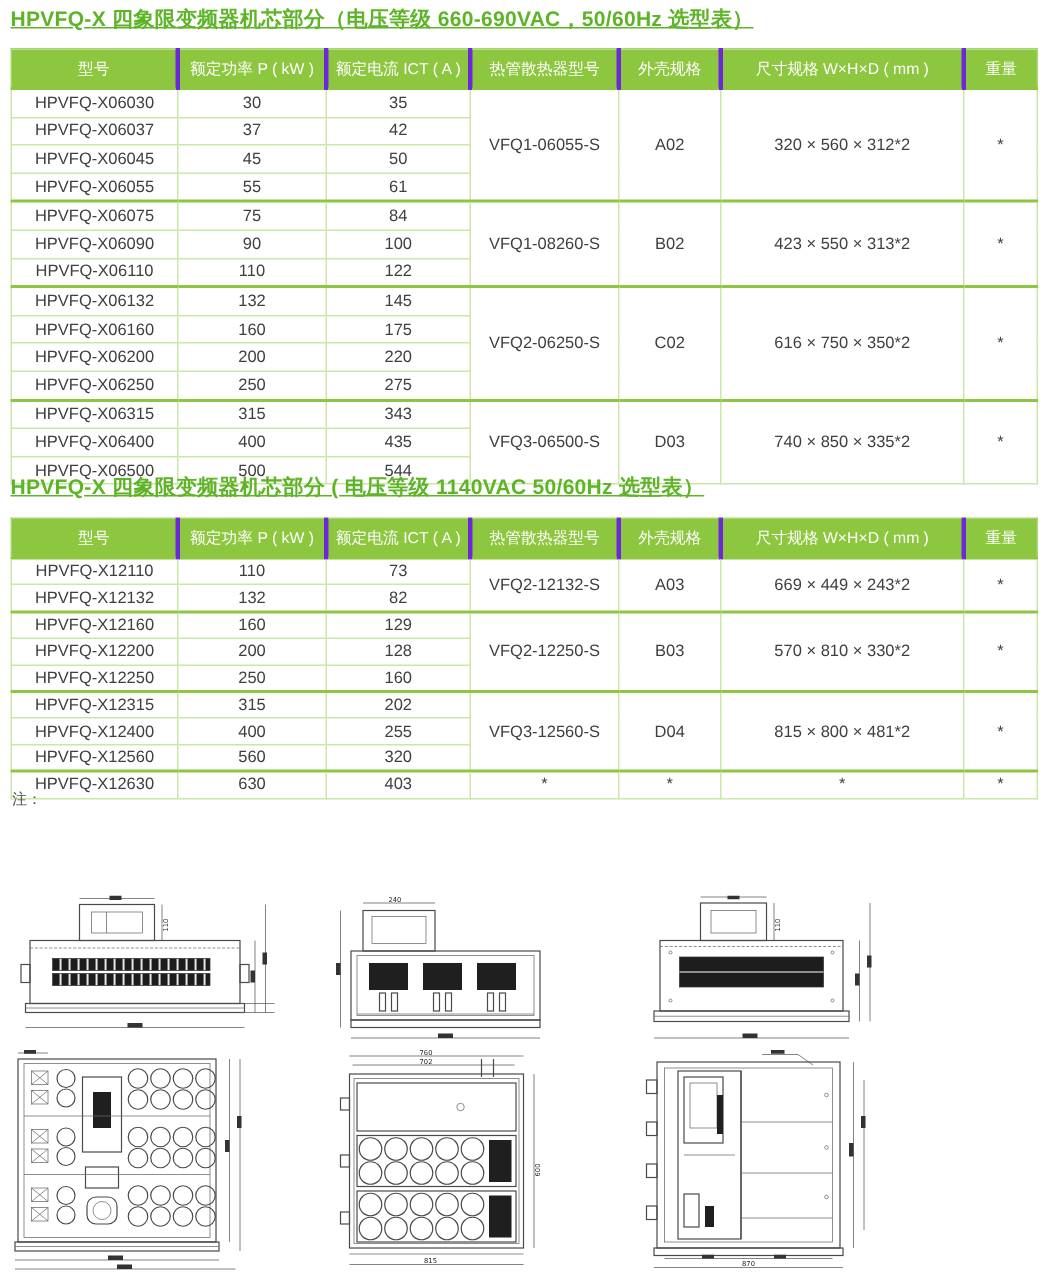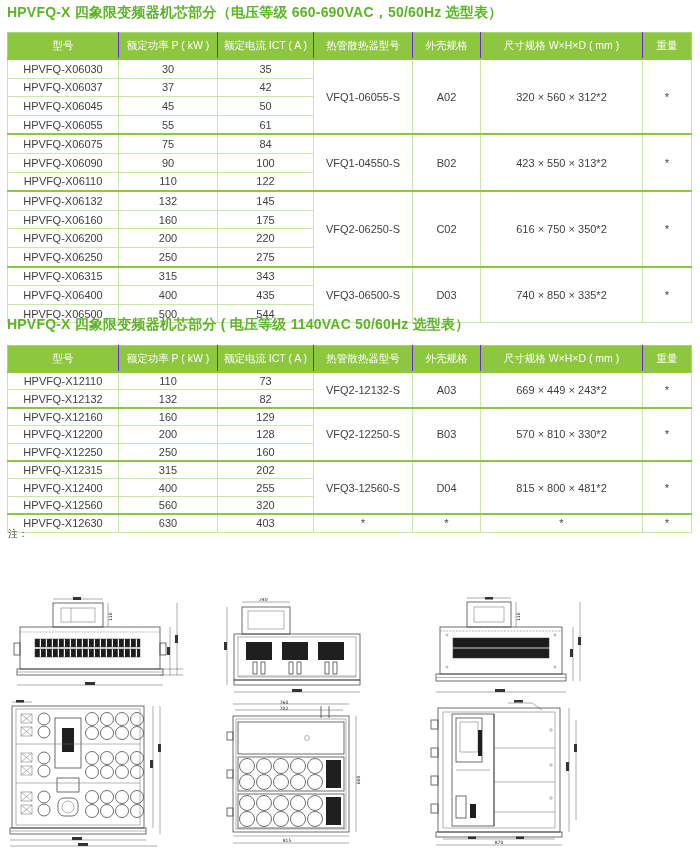--- a/index.html
+++ b/index.html
@@ -1,23 +1,23 @@
 <!DOCTYPE html>
 <html><head>
 <meta charset="utf-8">
 <style>
   html,body{margin:0;padding:0;background:#fff;}
   body{width:700px;height:849px;position:relative;font-family:"Liberation Sans",sans-serif;overflow:hidden;}
-  .title{position:absolute;left:7px;width:690px;font-size:14px;font-weight:bold;color:#5db426;letter-spacing:0.2px;}
+  .title{position:absolute;left:7px;width:690px;font-size:14px;font-weight:bold;color:#5db426;letter-spacing:0.2px;text-decoration:underline;}
   #title1{top:4px;}
   #title2{top:316px;}
   .seltable{position:absolute;left:7px;width:675px;border-collapse:collapse;table-layout:fixed;border:1px solid #a9d674;}
   #table1{top:32px;}
   #table2{top:345px;}
-  .seltable thead th{background:#8dc63f;color:#ffffff;font-weight:normal;font-size:10.5px;height:25px;border-left:1px solid #6d28d9;padding:0;}
+  .seltable thead th{background:#8dc63f;color:#ffffff;font-weight:normal;font-size:10.5px;height:25px;border-left:3px solid #6d28d9;padding:0;}
   .seltable thead th:first-child{border-left:none;}
   .seltable tbody td{border:1px solid #cbe7a8;font-size:11px;text-align:center;color:#3f3f3f;padding:0;background:#fff;}
   #table1 tbody td{height:17.6px;margin-top:43px;}
   #table2 tbody td{height:16.4px;}
   .seltable tbody tr.group-start td{border-top:2px solid #8dc63f;}
   .seltable tbody td.merged{border:1px solid #cbe7a8;}
   #notes{position:absolute;left:8px;top:527px;font-size:10px;color:#4b4b4b;line-height:14px;}
   #notes .note-line{white-space:pre;}
   .drawing{position:absolute;}
   svg .ln{stroke:#4a4a4a;stroke-width:0.8;fill:none;}
@@ -75,21 +75,21 @@
       </tr>
       <tr>
         <td>HPVFQ-X06055</td>
         <td>55</td>
         <td>61</td>
       </tr>
       <tr class="group-start">
         <td>HPVFQ-X06075</td>
         <td>75</td>
         <td>84</td>
-        <td rowspan="3" class="merged">VFQ1-04550-S</td>
+        <td rowspan="3" class="merged">VFQ1-08260-S</td>
         <td rowspan="3" class="merged">B02</td>
         <td rowspan="3" class="merged">423 × 550 × 313*2</td>
         <td rowspan="3" class="merged">*</td>
       </tr>
       <tr>
         <td>HPVFQ-X06090</td>
         <td>90</td>
         <td>100</td>
       </tr>
       <tr>

